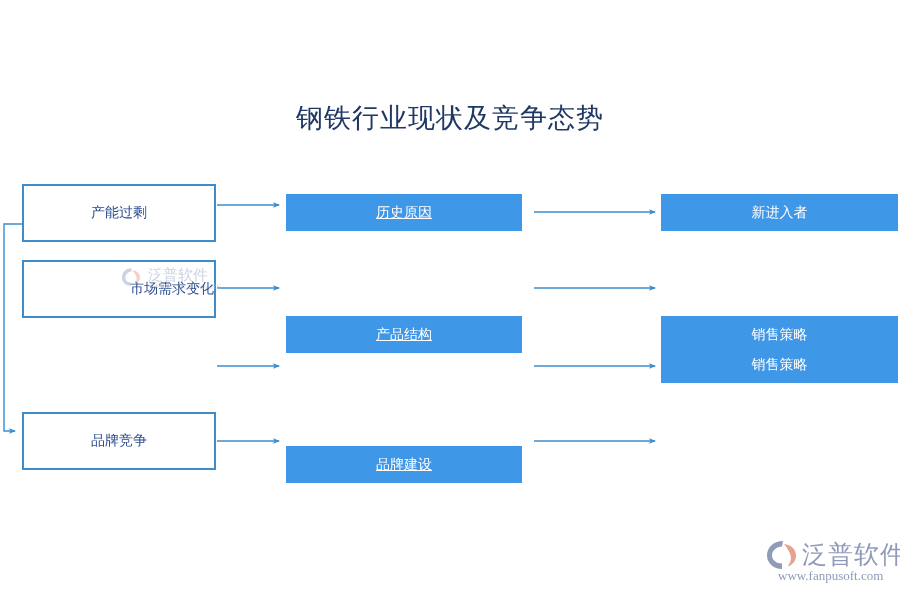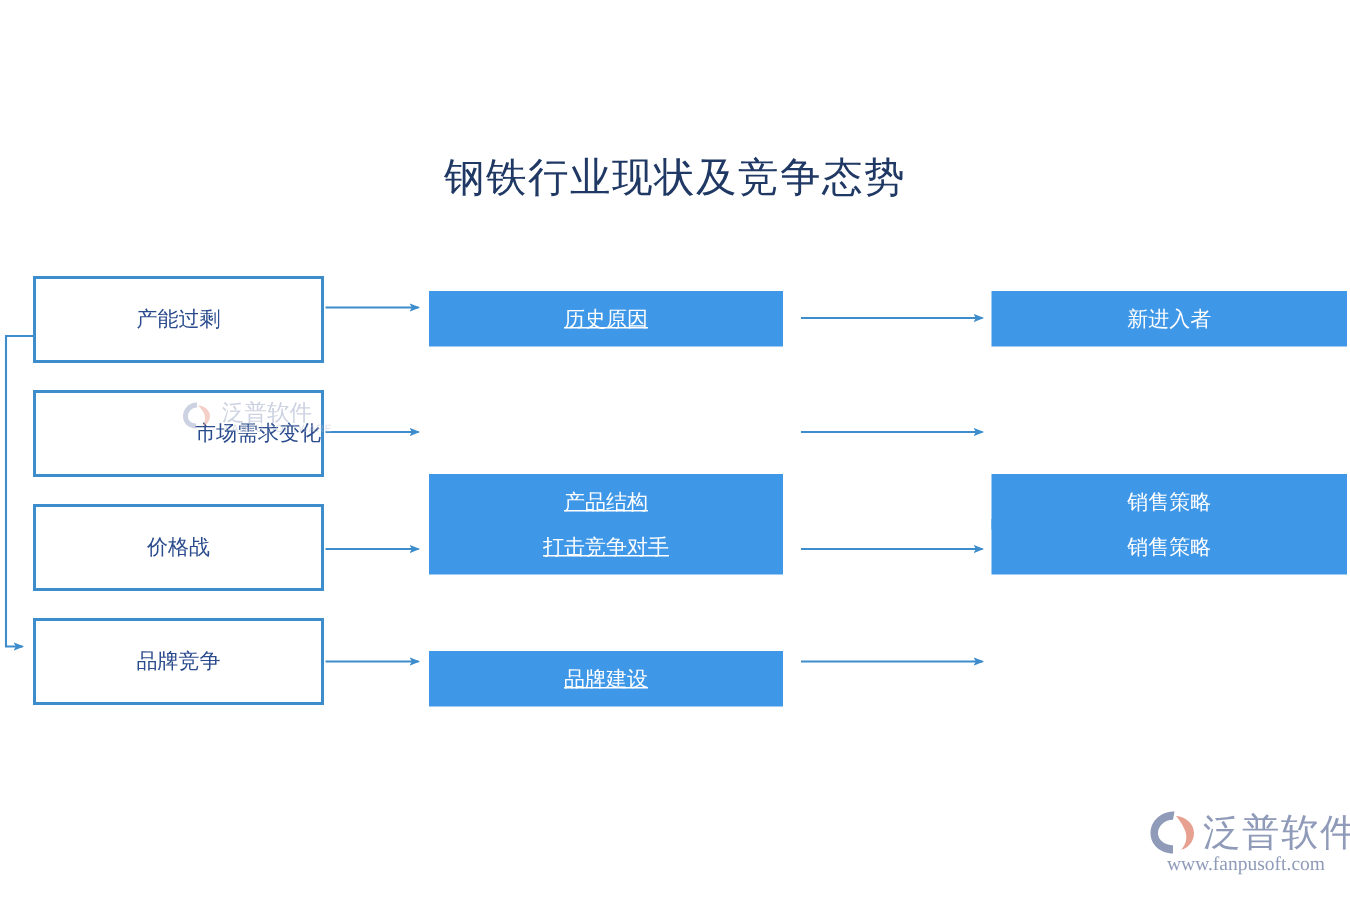--- a/index.html
+++ b/index.html
@@ -76,21 +76,21 @@
   .col-left { left: 22px; }
 
   
   .r1 { top: 184px; }
   .r2 { top: 260px; justify-content: flex-end; }
   .r3 { top: 336px; }
   .r4 { top: 412px; }
   .m1 { top: 194px; }
   .m2 { top: 270px; margin-top: 46px; }
   .m3 { top: 346px; }
-  .m4 { top: 434px; }
+  .m4 { top: 446px; }
 
   
   .watermark-center {
     position: absolute;
     left: 120px;
     top: 266px;
     width: 120px;
     height: 34px;
     opacity: 0.5;
     pointer-events: none;
@@ -200,35 +200,29 @@
       <path d="M22,224 L4,224 L4,431 L15,431" fill="none" stroke="#3d8ccc" stroke-width="1.4" marker-end="url(#arrowhead)"></path>
     </g>
   </svg>
 
   <div class="node node-outline col-left r1">
     <span>产能过剩</span>
   </div>
   <div class="node node-outline col-left r2">
     <span>市场需求变化</span>
   </div>
-  <div class="node node-outline col-left r3">
-    <span>价格战</span>
-  </div>
   <div class="node node-outline col-left r4">
     <span>品牌竞争</span>
   </div>
 
   <div class="node node-filled col-mid m1">
     <span>历史原因</span>
   </div>
   <div class="node node-filled col-mid m2">
     <span>产品结构</span>
-  </div>
-  <div class="node node-filled col-mid m3">
-    <span>打击竞争对手</span>
   </div>
   <div class="node node-filled col-mid m4">
     <span>品牌建设</span>
   </div>
 
   <div class="node node-filled col-right m1">
     <span>新进入者</span>
   </div>
   <div class="node node-filled col-right m2">
     <span>销售策略</span>

